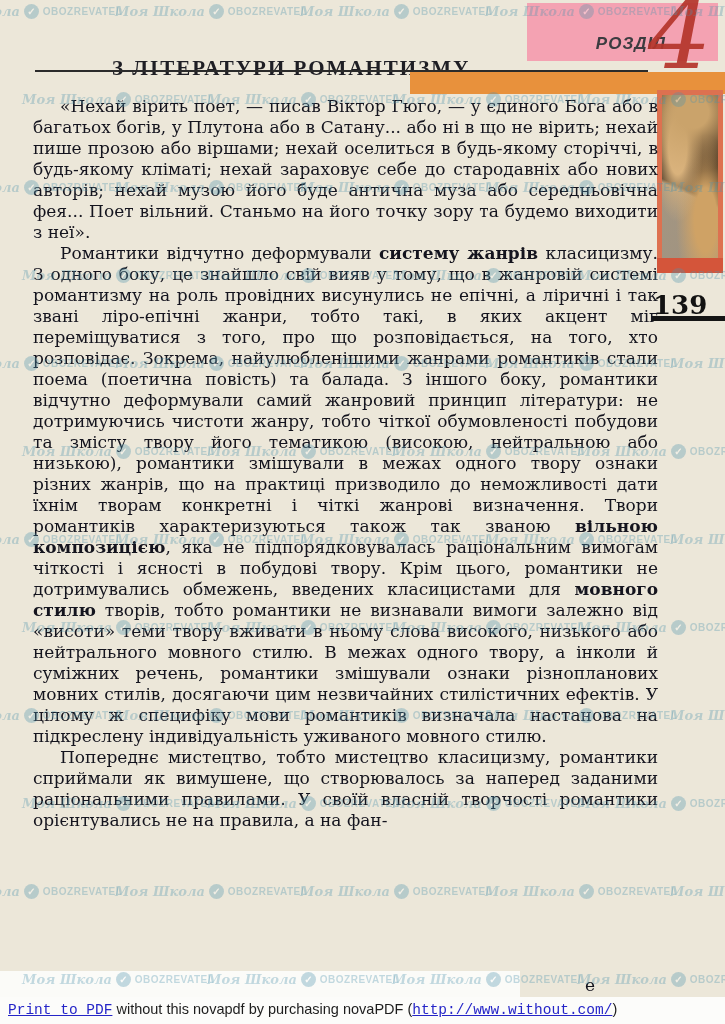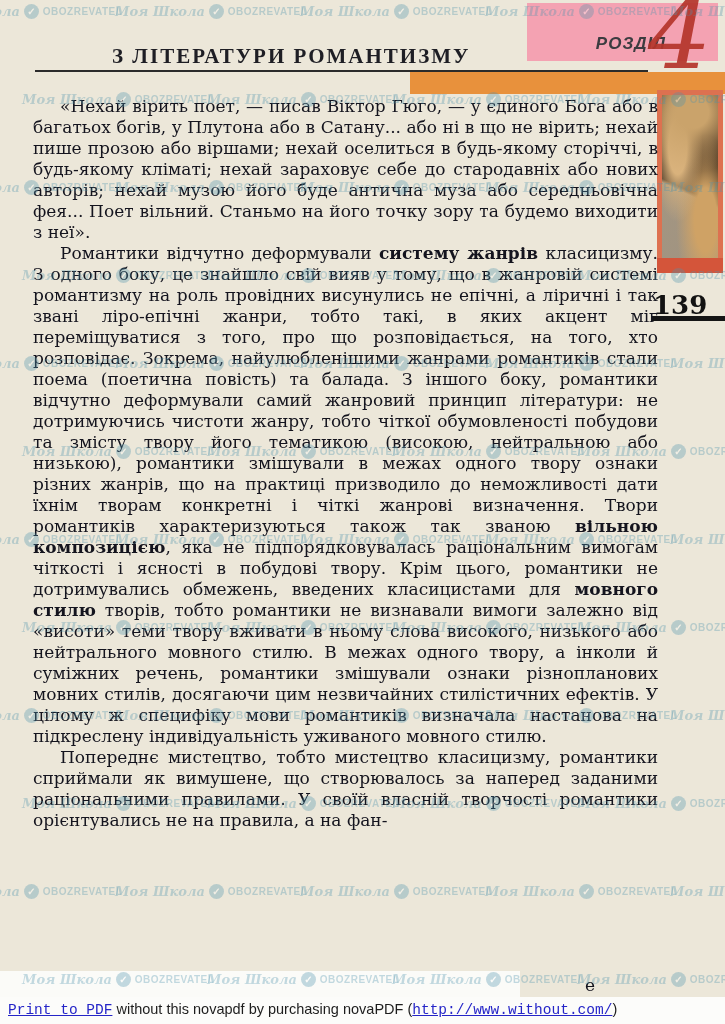--- a/index.html
+++ b/index.html
@@ -5,21 +5,21 @@
   * { margin:0; padding:0; box-sizing:border-box; }
   html,body { background:#888; }
   .page {
     position:relative; width:725px; height:1024px;
     background: var(--paper, #ece7d9);
     overflow:hidden;
     font-family:"DejaVu Serif", serif;
   }
   
   .chapter-title {
-    position:absolute; left:112px; top:44px;
+    position:absolute; left:112px; top:56px;
     font-family:"Liberation Serif", serif;
     font-size:21px; letter-spacing:2px; font-weight:600;
     color:#1e1e24; white-space:nowrap;
   }
   .header-rule {
     position:absolute; left:35px; top:70px; width:613px; height:2px;
     background:#2b2b2b;
   }
   .orange-bar {
     position:absolute; left:410px; top:72px; width:315px; height:22px;

